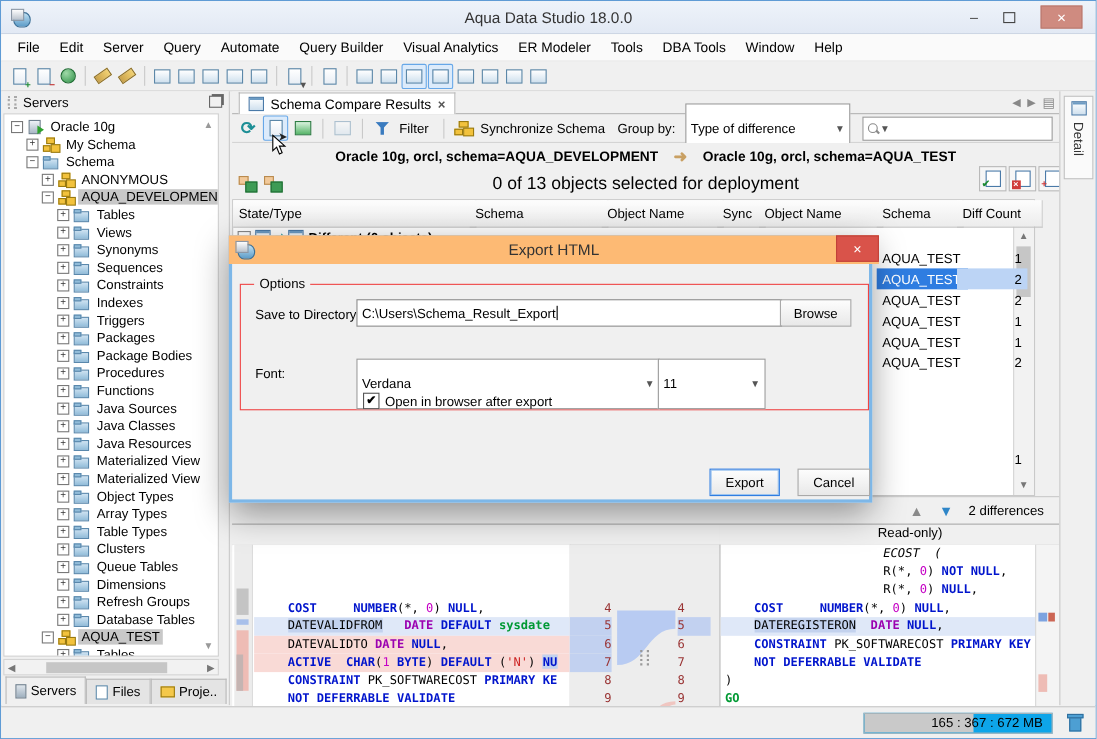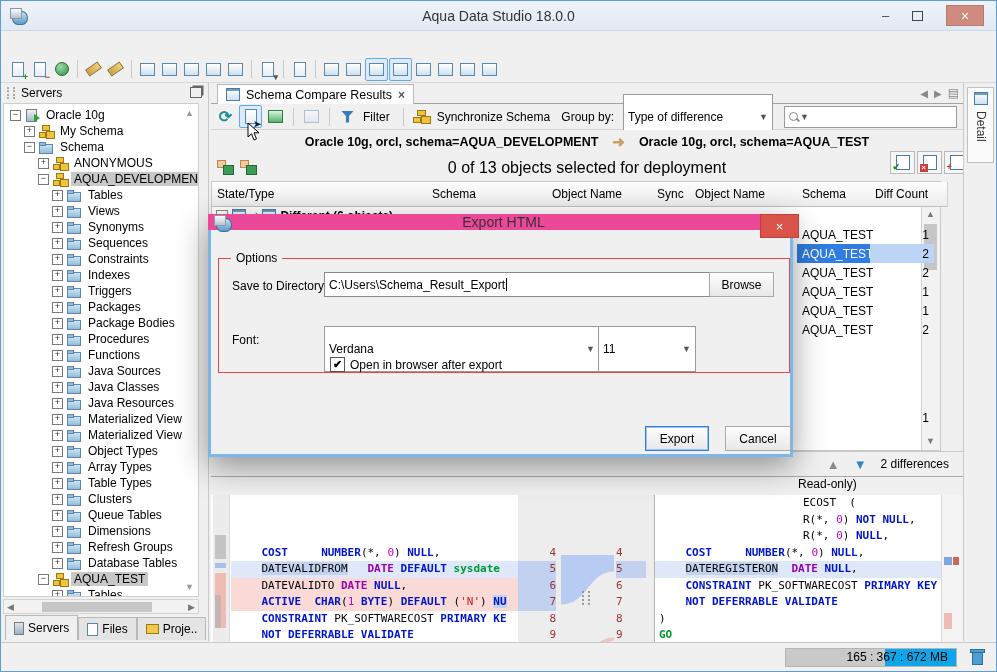--- a/index.html
+++ b/index.html
@@ -166,21 +166,21 @@
       font-size:11px;color:#993333;}
   .nb{background:#c2d1f0;}
   #lruler{position:absolute;left:2px;top:0;width:16px;height:229px;background:#ececec;border-right:1px solid #dcdcdc;}
   .rmark{position:absolute;left:2px;width:11px;}
   #rruler{position:absolute;left:730px;top:18px;width:22px;height:229px;background:#f4f4f4;border-left:1px solid #d8d8d8;}
   #pinkline{position:absolute;left:443px;width:287px;height:2px;background:#eba8a0;}
   .splitdots{position:absolute;width:4px;height:14px;border-left:2px dotted #9a9a9a;border-right:2px dotted #9a9a9a;}
   
   #dialog{left:207px;top:213px;width:585px;height:243px;background:#f0f0f0;border:3px solid #7db7e8;
       box-shadow:0 10px 30px rgba(0,0,0,.4);z-index:50;}
-  #dlg-title{left:-3px;top:-3px;width:585px;height:16px;background:#ec4899;display:flex;
+  #dlg-title{left:-3px;top:-3px;width:585px;height:26px;background:#fdba74;display:flex;align-items:center;
       padding:0 0 0 6px;box-sizing:content-box;}
   #dlg-caption{position:absolute;left:0;width:100%;text-align:center;font-size:14px;color:#333;}
   #dlg-close{position:absolute;right:0px;top:0px;width:37px;height:22px;background:#d9534a;color:#fff;
       display:flex;align-items:center;justify-content:center;font-size:13px;border:1px solid #c14138;}
   #dlg-group{left:7px;top:41px;width:572px;height:115px;border:1px solid #ef4444;}
   #dlg-legend{position:absolute;left:12px;top:-8px;background:#f0f0f0;padding:0 5px;font-size:12px;}
   .dlg-label{position:absolute;font-size:12px;}
   .dlg-input{position:absolute;background:#fff;border:1px solid #8a8a8a;display:flex;align-items:center;
       padding:0 4px;font-size:12px;}
   .caret{width:1px;height:13px;background:#000;margin-left:1px;}
@@ -210,20 +210,34 @@
         <div class="dbico"></div>
       </div>
     <div id="wintitle" class="abs">Aqua Data Studio 18.0.0</div>
     <div id="btn-min" class="winbtn abs">–</div>
     <div id="btn-max" class="winbtn abs">
         <span></span>
       </div>
     <div id="btn-close" class="winbtn abs">×</div>
   </div>
 
+  <div id="menubar" class="abs">
+      <div class="menuitem">File</div>
+      <div class="menuitem">Edit</div>
+      <div class="menuitem">Server</div>
+      <div class="menuitem">Query</div>
+      <div class="menuitem">Automate</div>
+      <div class="menuitem">Query Builder</div>
+      <div class="menuitem">Visual Analytics</div>
+      <div class="menuitem">ER Modeler</div>
+      <div class="menuitem">Tools</div>
+      <div class="menuitem">DBA Tools</div>
+      <div class="menuitem">Window</div>
+      <div class="menuitem">Help</div>
+    </div>
 
   <div id="toolbar" class="abs">
       <div class="tb">
         <div class="bx doc"></div>
         <span class="badge" style="color: rgb(29, 138, 51);">+</span>
       </div>
       <div class="tb">
         <div class="bx doc"></div>
         <span class="badge" style="color: rgb(192, 48, 48);">−</span>
       </div>
@@ -642,21 +656,21 @@
           <div class="lnum" style="top: 165px; left: 0px; width: 38px; text-align: right;">11</div>
           <div class="lnum" style="top: 49.5px; left: 98px; width: 30px;">4</div>
           <div class="lnum nb" style="top: 66px; left: 98px; width: 30px;">5</div>
           <div class="lnum" style="top: 82.5px; left: 98px; width: 30px;">6</div>
           <div class="lnum" style="top: 99px; left: 98px; width: 30px;">7</div>
           <div class="lnum" style="top: 115.5px; left: 98px; width: 30px;">8</div>
           <div class="lnum" style="top: 132px; left: 98px; width: 30px;">9</div>
         </div>
       <div id="rpane">
         <div id="rcode" style="position:absolute;left:0;top:0;right:0;bottom:0;">
-            <div class="code-row" style="top: 0px; left: 148px;"><span>ECOST  (</span></div>
+            <div class="code-row" style="top: 0px; left: 148px; font-style: italic;"><span>ECOST  (</span></div>
             <div class="code-row" style="top: 16.5px; left: 148px;"><span>R(*, </span><span class="cs-n">0</span><span>) </span><span class="cs-k">NOT NULL</span><span>,</span></div>
             <div class="code-row" style="top: 33px; left: 148px;"><span>R(*, </span><span class="cs-n">0</span><span>) </span><span class="cs-k">NULL</span><span>,</span></div>
             <div class="code-row" style="top: 49.5px; left: 4px;"><span>    </span><span class="cs-k">COST</span><span>     </span><span class="cs-k">NUMBER</span><span>(*, </span><span class="cs-n">0</span><span>) </span><span class="cs-k">NULL</span><span>,</span></div>
             <div class="code-row" style="top: 82.5px; left: 4px;"><span>    </span><span class="cs-k">CONSTRAINT</span><span> PK_SOFTWARECOST </span><span class="cs-k">PRIMARY KEY</span></div>
             <div class="code-row hl-b" style="top: 66px; padding-left: 4px;"><span>    </span><span class="cs-w">DATEREGISTERON</span><span>  </span><span class="cs-t">DATE</span><span> </span><span class="cs-k">NULL</span><span>,</span></div>
             <div class="code-row" style="top: 99px; left: 4px;"><span>    </span><span class="cs-k">NOT DEFERRABLE VALIDATE</span></div>
             <div class="code-row" style="top: 115.5px; left: 4px;"><span>)</span></div>
             <div class="code-row" style="top: 132px; left: 4px;"><span class="cs-g">GO</span></div>
           </div>
       </div>

